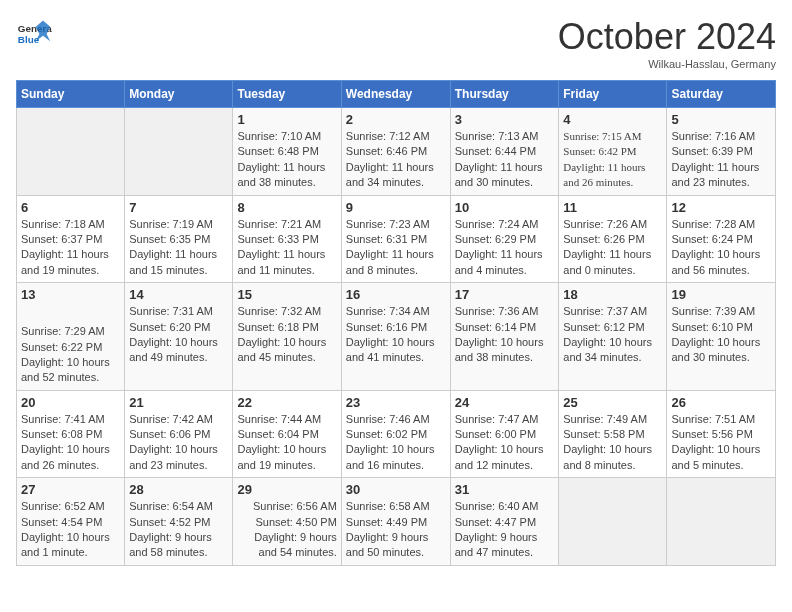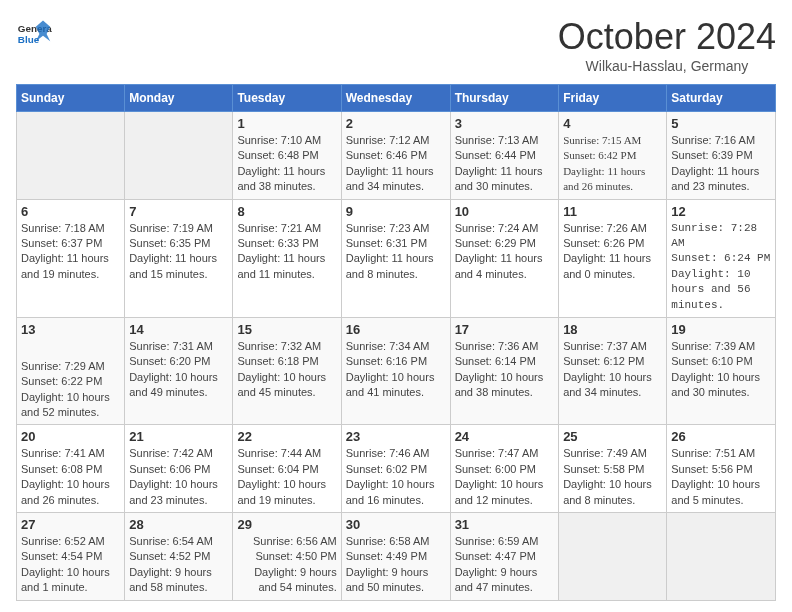--- a/index.html
+++ b/index.html
@@ -23,21 +23,21 @@
       font-weight: bold;
       color: #1a1a7a;
     }
     .logo-icon {
       width: 36px;
       height: 36px;
       margin-right: 4px;
     }
     .title-block { text-align: right; }
     .month-title { font-size: 36px; color: #333; font-weight: normal; }
-    .location { font-size: 14px; color: #555; text-align: center; }
+    .location { font-size: 11px; color: #555; }
 
     table {
       width: 100%;
       border-collapse: collapse;
       font-size: 11px;
     }
     thead tr th {
       background: #3a6fc4;
       color: #fff;
       padding: 6px 4px;
@@ -165,21 +165,21 @@
 Daylight: 11 hours and 4 minutes.</div>
         </td>
         <td>
           <div class="day-num">11</div>
           <div class="day-info" style="white-space: pre-line;">Sunrise: 7:26 AM
 Sunset: 6:26 PM
 Daylight: 11 hours and 0 minutes.</div>
         </td>
         <td>
           <div class="day-num">12</div>
-          <div class="day-info" style="white-space: pre-line; font-family: Liberation Mono, monospace;">Sunrise: 7:28 AM
+          <div class="day-info" style="white-space: pre-line;">Sunrise: 7:28 AM
 Sunset: 6:24 PM
 Daylight: 10 hours and 56 minutes.</div>
         </td>
       </tr>
       <tr>
         <td>
           <div class="day-num">13</div>
           <div class="day-info" style="white-space: pre-line; margin-top: 22px;">Sunrise: 7:29 AM
 Sunset: 6:22 PM
 Daylight: 10 hours and 52 minutes.</div>
@@ -285,21 +285,21 @@
 Daylight: 9 hours and 54 minutes.</div>
         </td>
         <td>
           <div class="day-num">30</div>
           <div class="day-info" style="white-space: pre-line;">Sunrise: 6:58 AM
 Sunset: 4:49 PM
 Daylight: 9 hours and 50 minutes.</div>
         </td>
         <td>
           <div class="day-num">31</div>
-          <div class="day-info" style="white-space: pre-line;">Sunrise: 6:59 AM
+          <div class="day-info" style="white-space: pre-line;">Sunrise: 6:40 AM
 Sunset: 4:47 PM
 Daylight: 9 hours and 47 minutes.</div>
         </td>
         <td class="empty"></td>
         <td class="empty"></td>
       </tr>
     </tbody>
 </table>
 
 </body></html>

